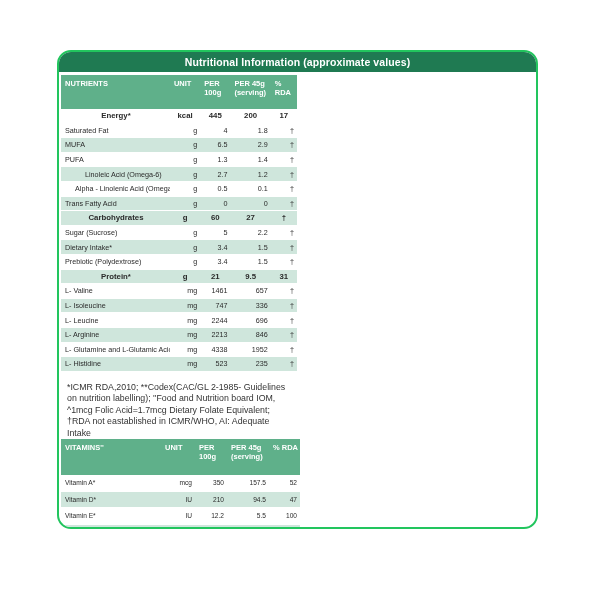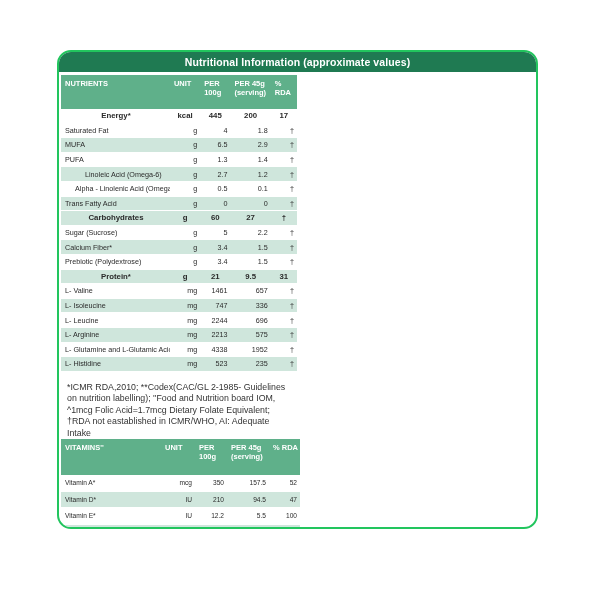--- a/index.html
+++ b/index.html
@@ -114,21 +114,21 @@
               <td>†</td>
             </tr>
             <tr>
               <td class="name">Sugar (Sucrose)</td>
               <td>g</td>
               <td>5</td>
               <td>2.2</td>
               <td>†</td>
             </tr>
             <tr class="shade">
-              <td class="name">Calcium Fiber*</td>
+              <td class="name">Dietary Intake*</td>
               <td>g</td>
               <td>3.4</td>
               <td>1.5</td>
               <td>†</td>
             </tr>
             <tr>
               <td class="name">Prebiotic (Polydextrose)</td>
               <td>g</td>
               <td>3.4</td>
               <td>1.5</td>
@@ -159,21 +159,21 @@
               <td class="name">L- Leucine</td>
               <td>mg</td>
               <td>2244</td>
               <td>696</td>
               <td>†</td>
             </tr>
             <tr class="shade">
               <td class="name">L- Arginine</td>
               <td>mg</td>
               <td>2213</td>
-              <td>575</td>
+              <td>846</td>
               <td>†</td>
             </tr>
             <tr>
               <td class="name">L- Glutamine and L-Glutamic Acid</td>
               <td>mg</td>
               <td>4338</td>
               <td>1952</td>
               <td>†</td>
             </tr>
             <tr class="shade">

